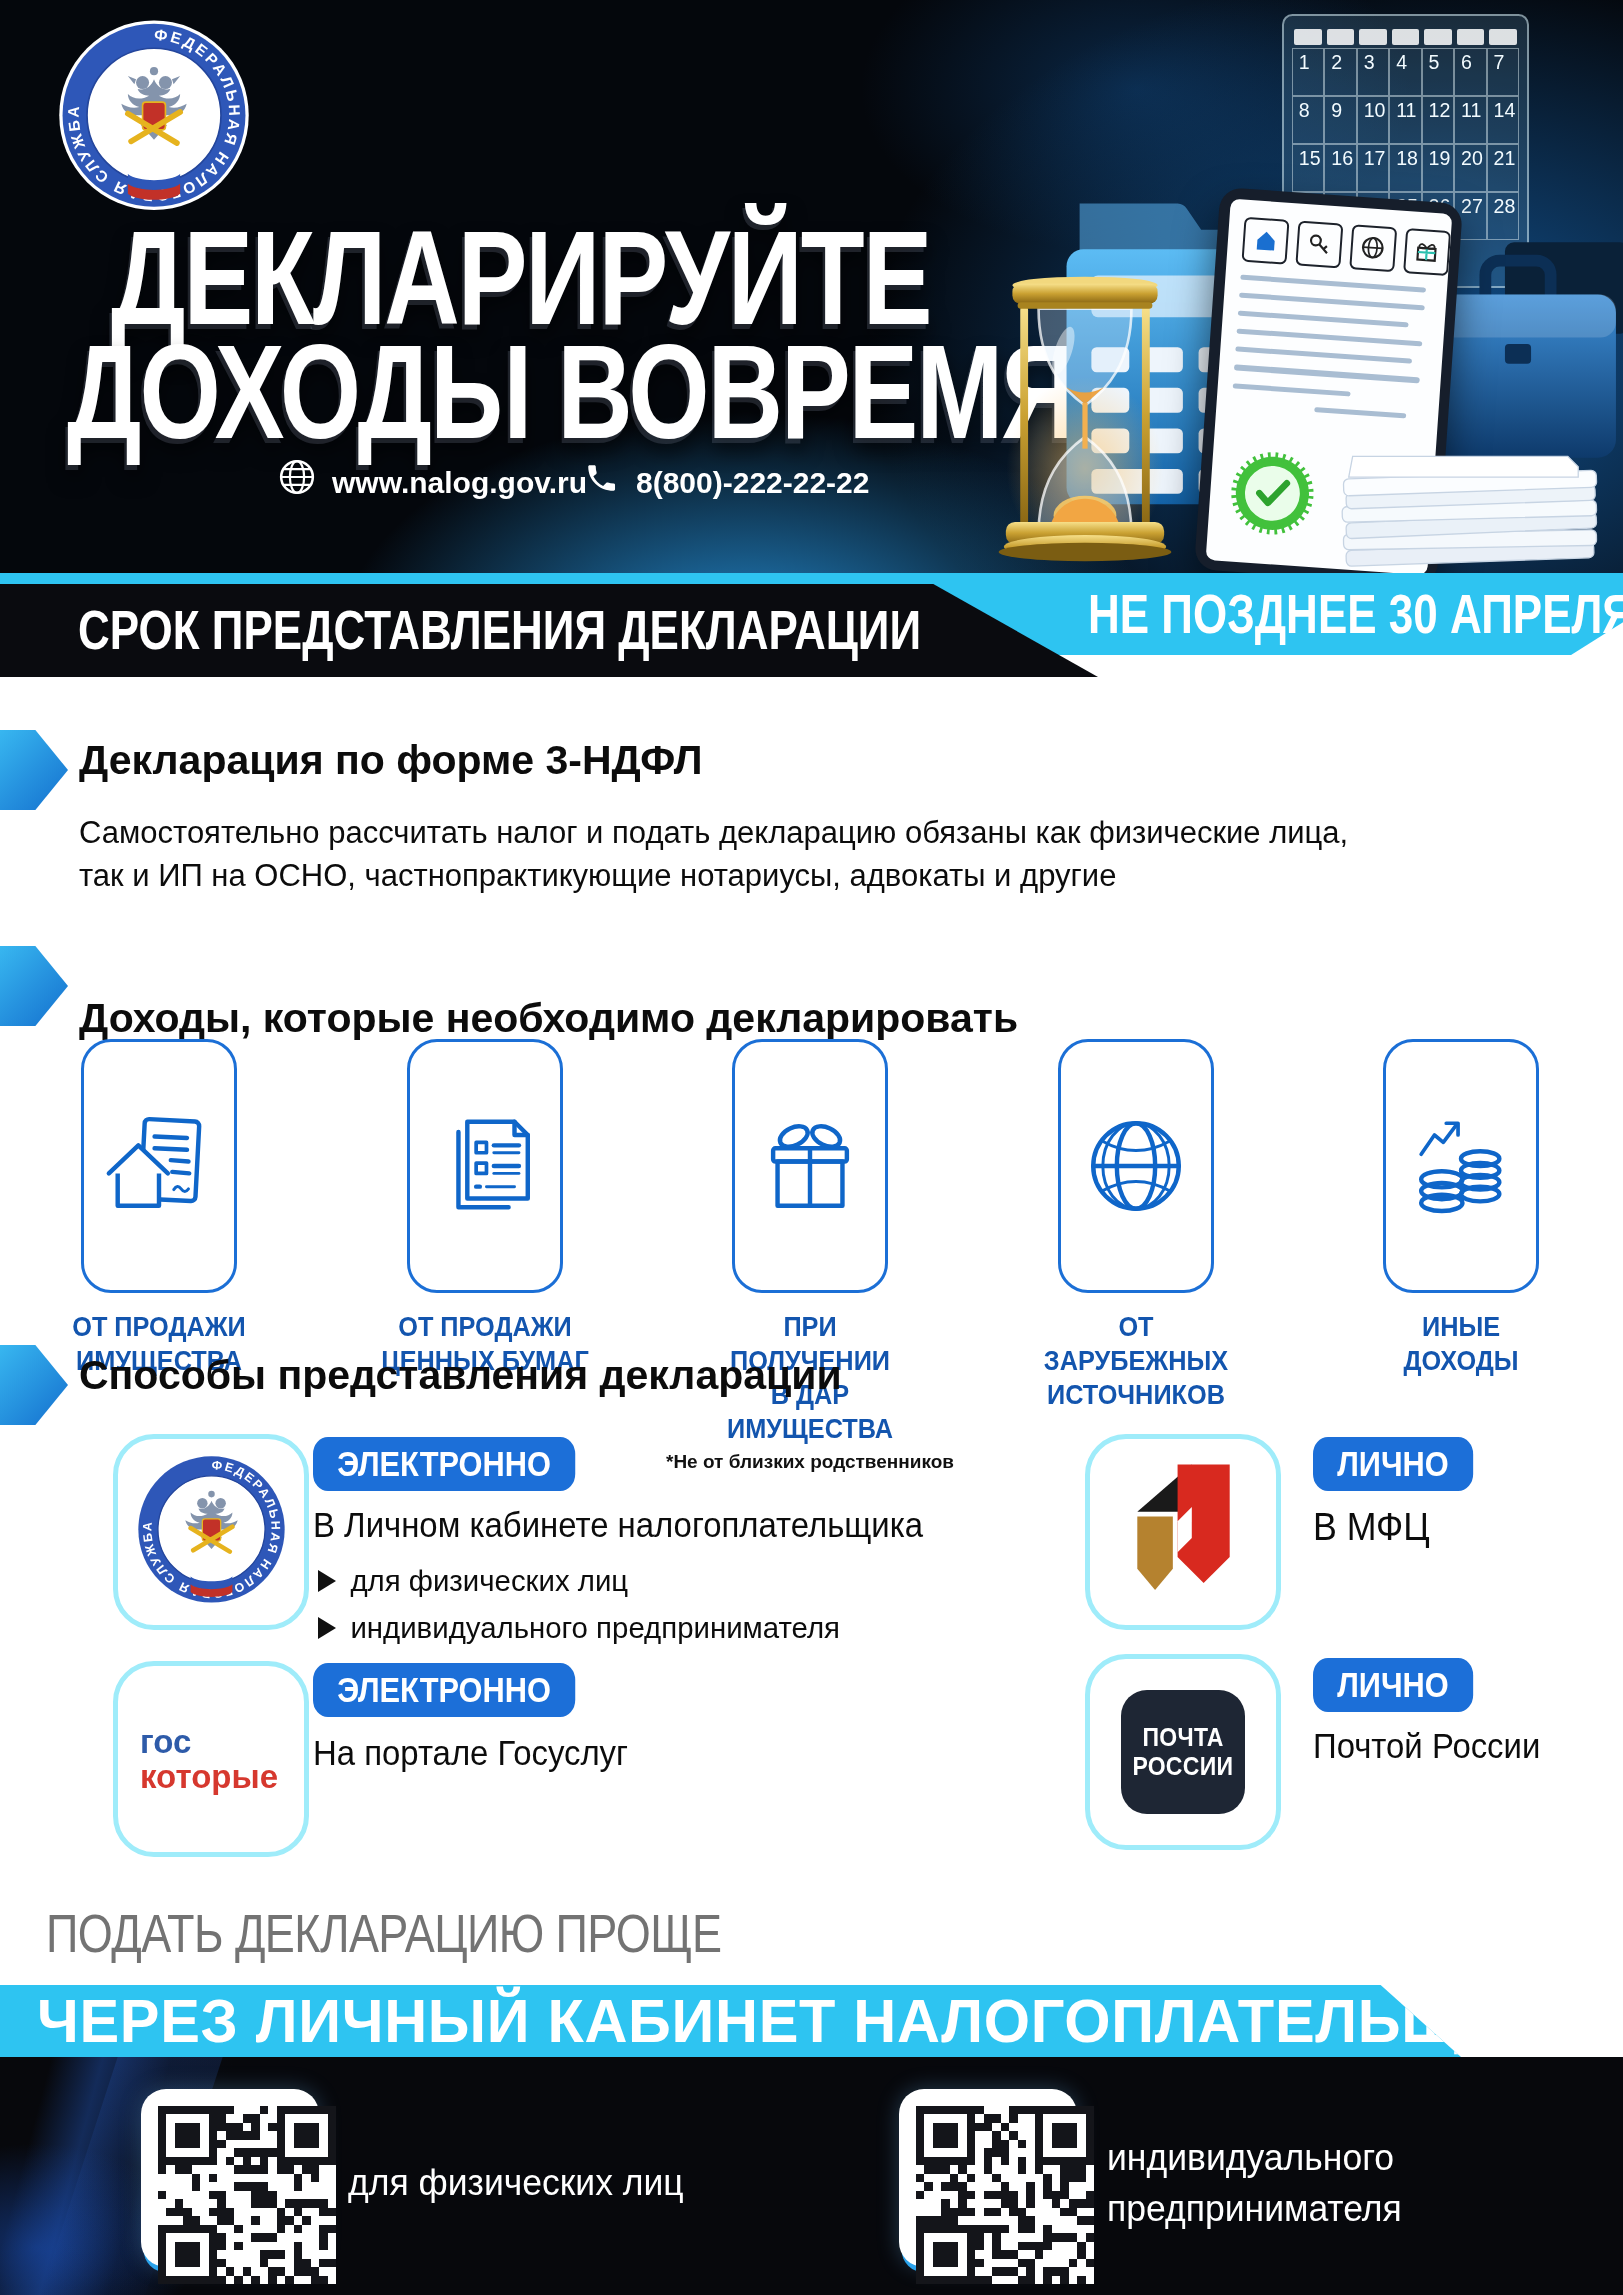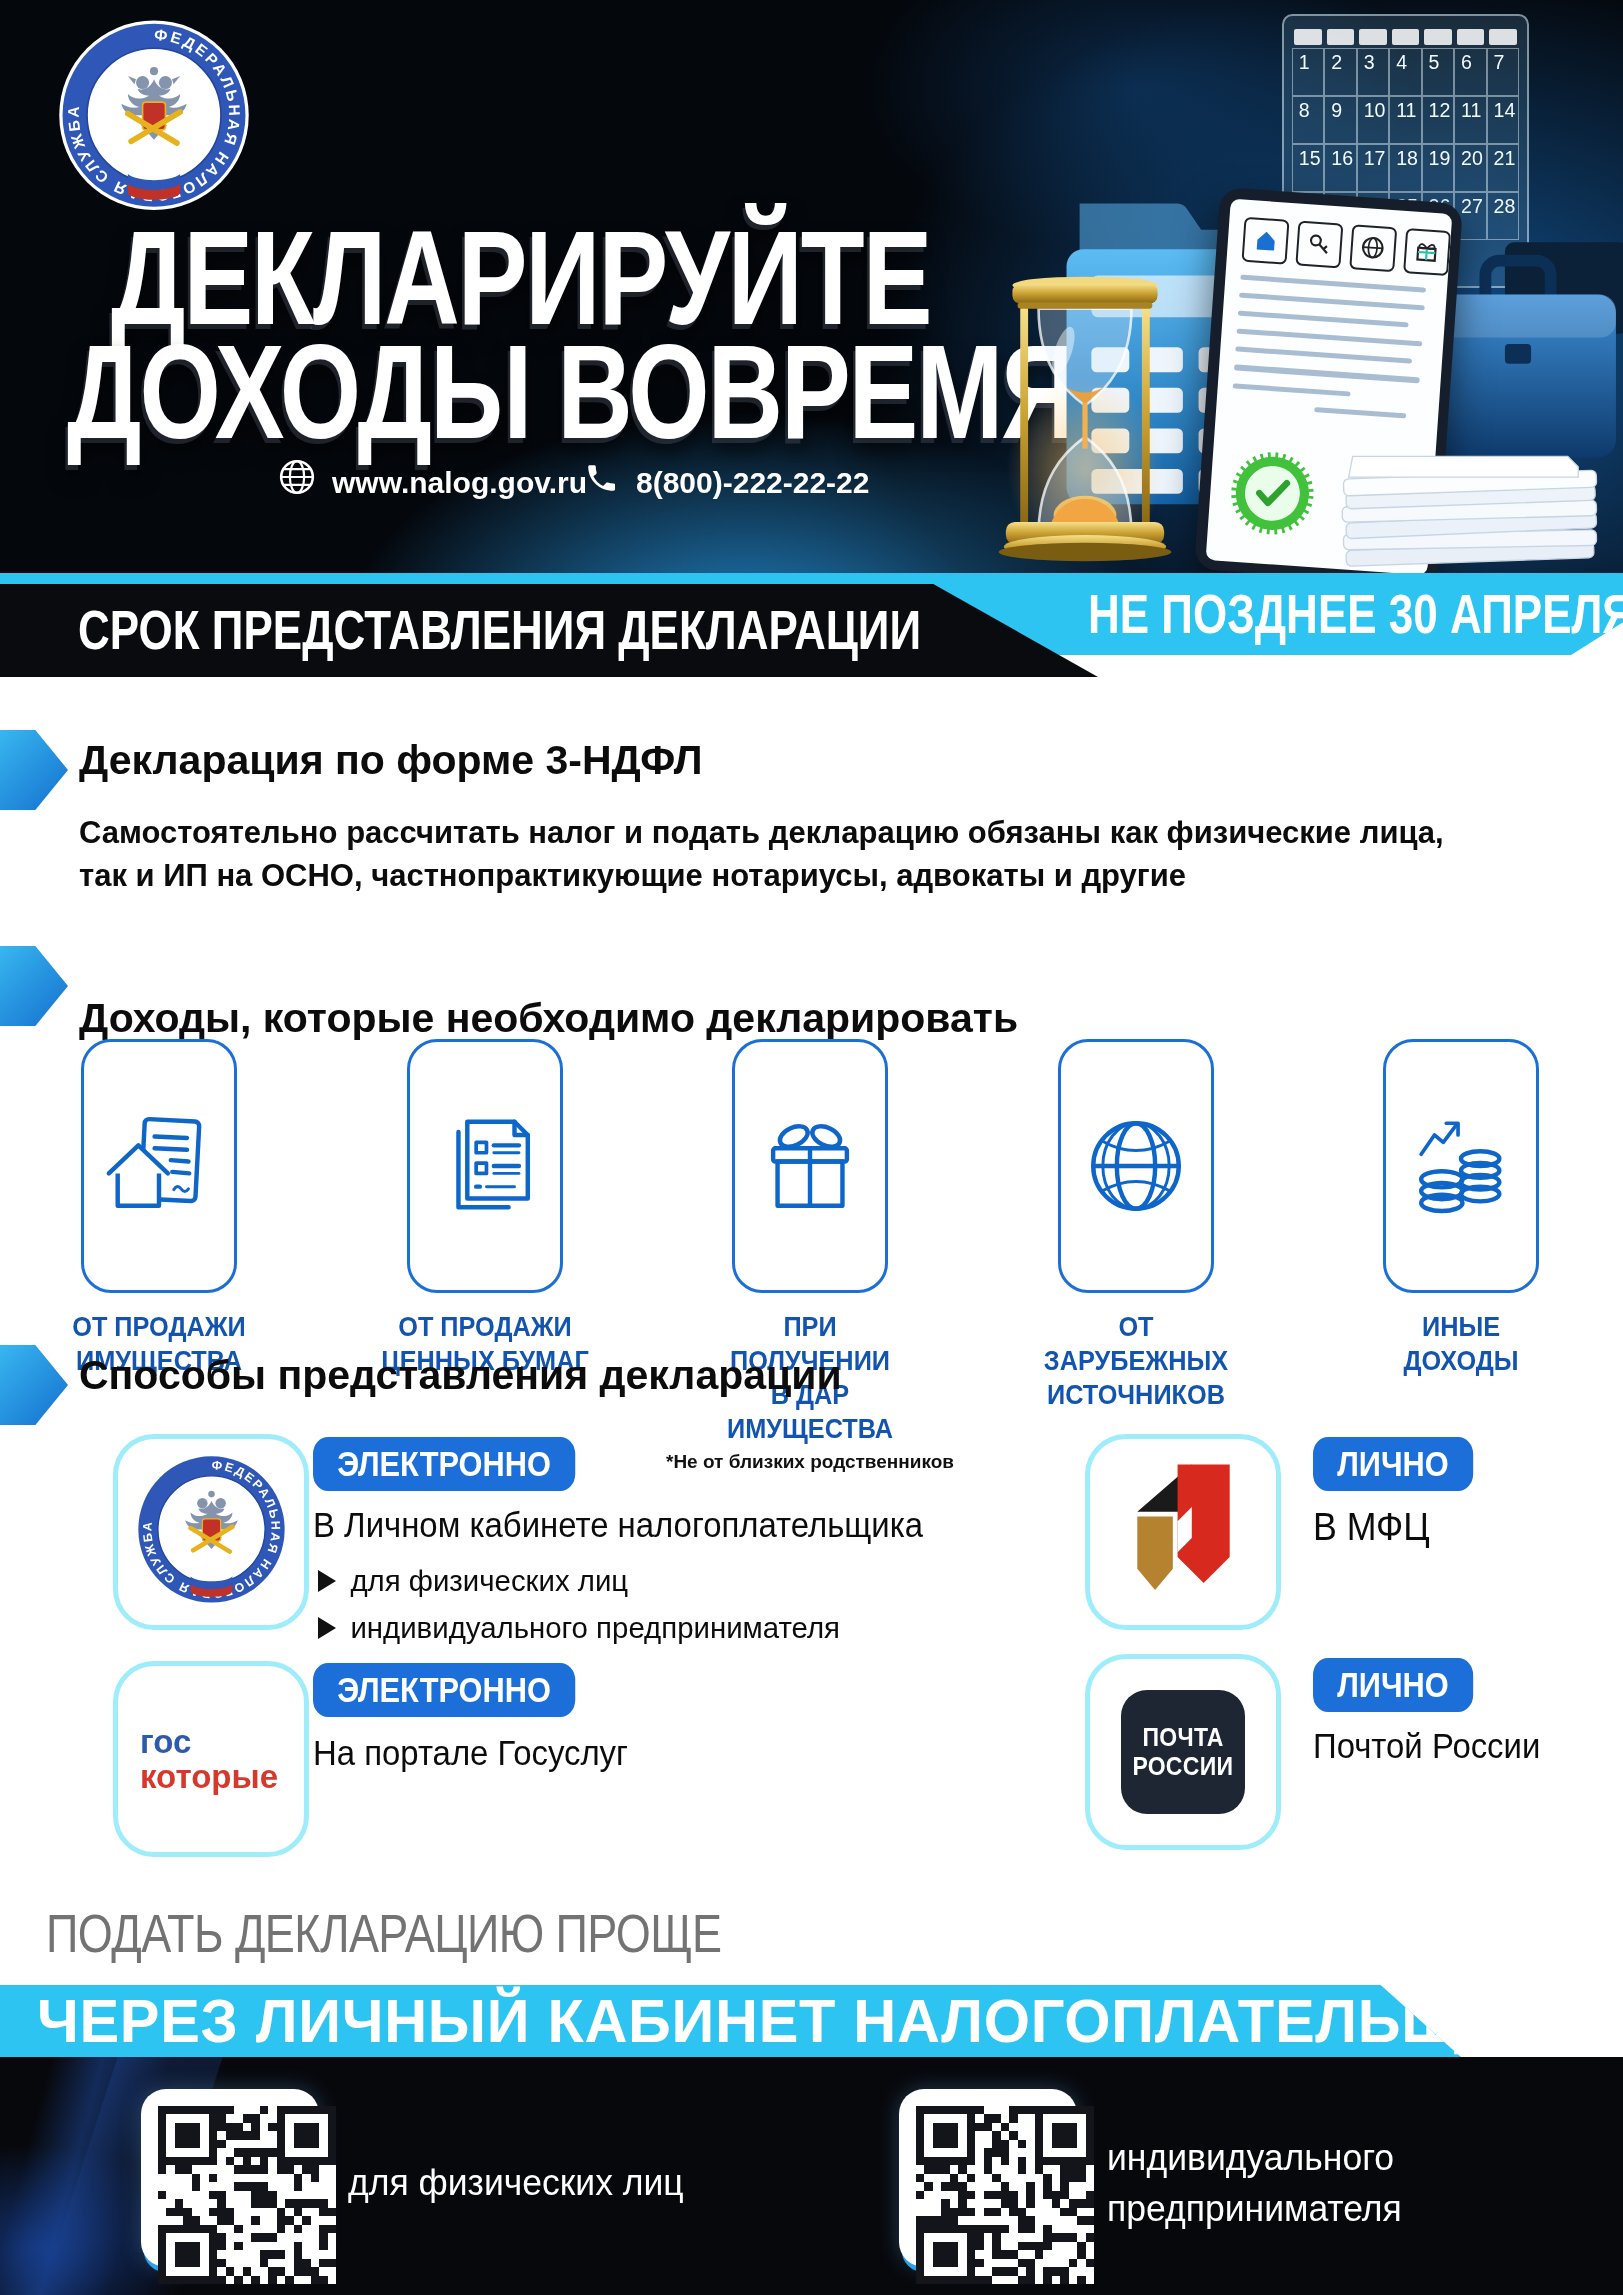--- a/index.html
+++ b/index.html
@@ -40,21 +40,21 @@
   .band-black{position:absolute;left:0;top:584px;width:1054px;height:93px;background:#0a0b0f;
               clip-path:polygon(0 0,85% 0,100% 100%,0 100%);padding-left:44px;}
   .band-label{color:#fff;font-weight:bold;font-size:55px;line-height:93px;margin-left:34px;}
   .band-value{position:absolute;left:1088px;top:573px;height:82px;line-height:82px;color:#fff;font-weight:bold;font-size:55px;}
 
   
   .sec-arrow{position:absolute;left:0;width:68px;height:80px;
              background:linear-gradient(135deg,#38b7f0,#146fce);
              clip-path:polygon(0 0,52% 0,100% 50%,52% 100%,0 100%);}
   .h-sec{position:absolute;left:79px;color:#0c0c0c;font-weight:bold;font-size:41px;line-height:1.1;}
-  .body-text{position:absolute;left:79px;color:#0c0c0c;font-weight:bold;font-size:31px;line-height:43px;}
+  .body-text{position:absolute;left:79px;color:#0c0c0c;font-weight:normal;font-size:31px;line-height:43px;}
 
   .cards-row{position:absolute;left:77px;top:1039px;width:1466px;display:flex;justify-content:space-between;}
   .card-wrap{width:164px;position:relative;display:flex;flex-direction:column;align-items:center;}
   .icard{width:156px;height:254px;border:3.9px solid #1B6FD6;border-radius:30px;background:#fff;
          display:flex;align-items:center;justify-content:center;box-sizing:border-box;}
   .icard svg{width:118px;height:118px;}
   .ic{stroke:#0F66C9;stroke-width:6;fill:none;stroke-linecap:round;stroke-linejoin:round;}
   .iclabel{margin-top:17px;width:236px;margin-left:-36px;margin-right:-36px;text-align:center;
            color:#1355AE;font-weight:bold;font-size:27.5px;line-height:34px;transform:scaleX(.92);}
   .icfoot{margin-top:5.2px;width:308px;margin-left:-72px;margin-right:-72px;text-align:center;

